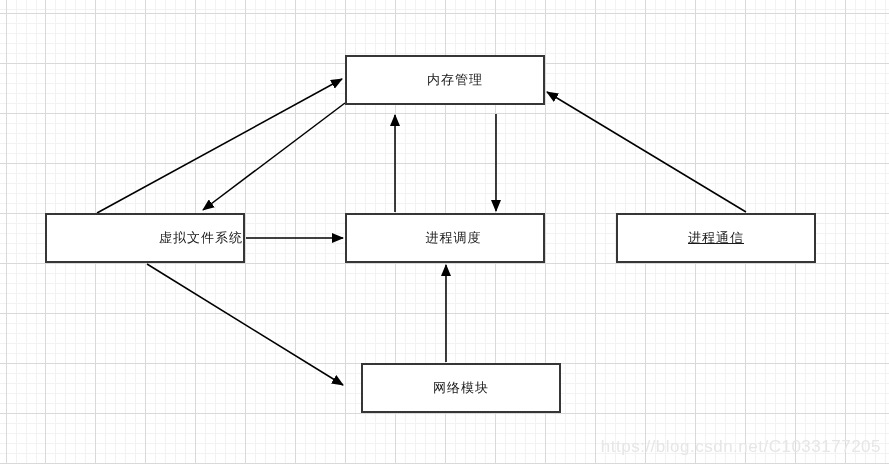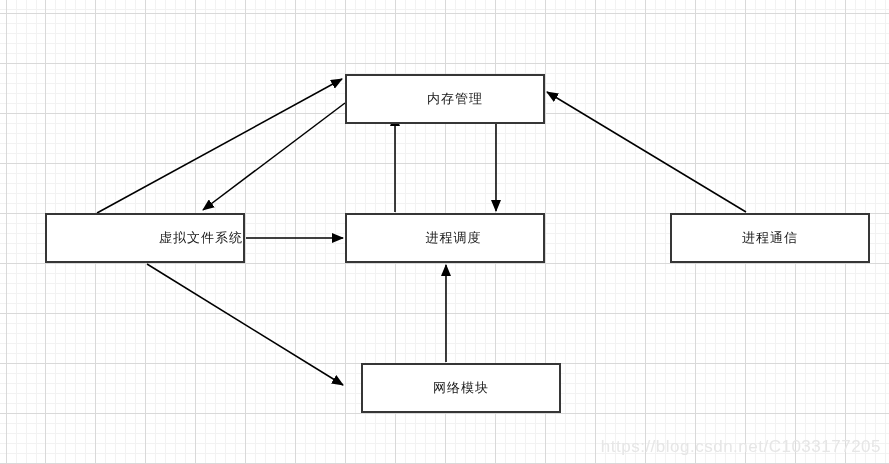--- a/index.html
+++ b/index.html
@@ -39,24 +39,24 @@
     background: #ffffff;
     border: 2px solid #363636;
     display: flex;
     align-items: center;
     justify-content: center;
     font-size: 13px;
     color: #1a1a1a;
     letter-spacing: 1px;
     white-space: nowrap;
   }
-  .node-memory  { left: 345px; top: 74px; padding-left: 20px;  }
+  .node-memory  { left: 345px; top: 55px; padding-left: 20px;  }
   .node-vfs     { left: 45px;  top: 213px; justify-content: flex-end; }
   .node-sched   { left: 345px; top: 213px; padding-left: 17px; }
-  .node-ipc     { left: 670px; top: 213px; }
+  .node-ipc     { left: 616px; top: 213px; text-decoration: underline; }
   .node-network { left: 345px; top: 363px; margin-left: 16px; }
   .watermark {
     position: absolute;
     right: 8px;
     bottom: 7px;
     font-size: 17px;
     color: #e6e6e6;
     letter-spacing: 0.5px;
     user-select: none;
   }

